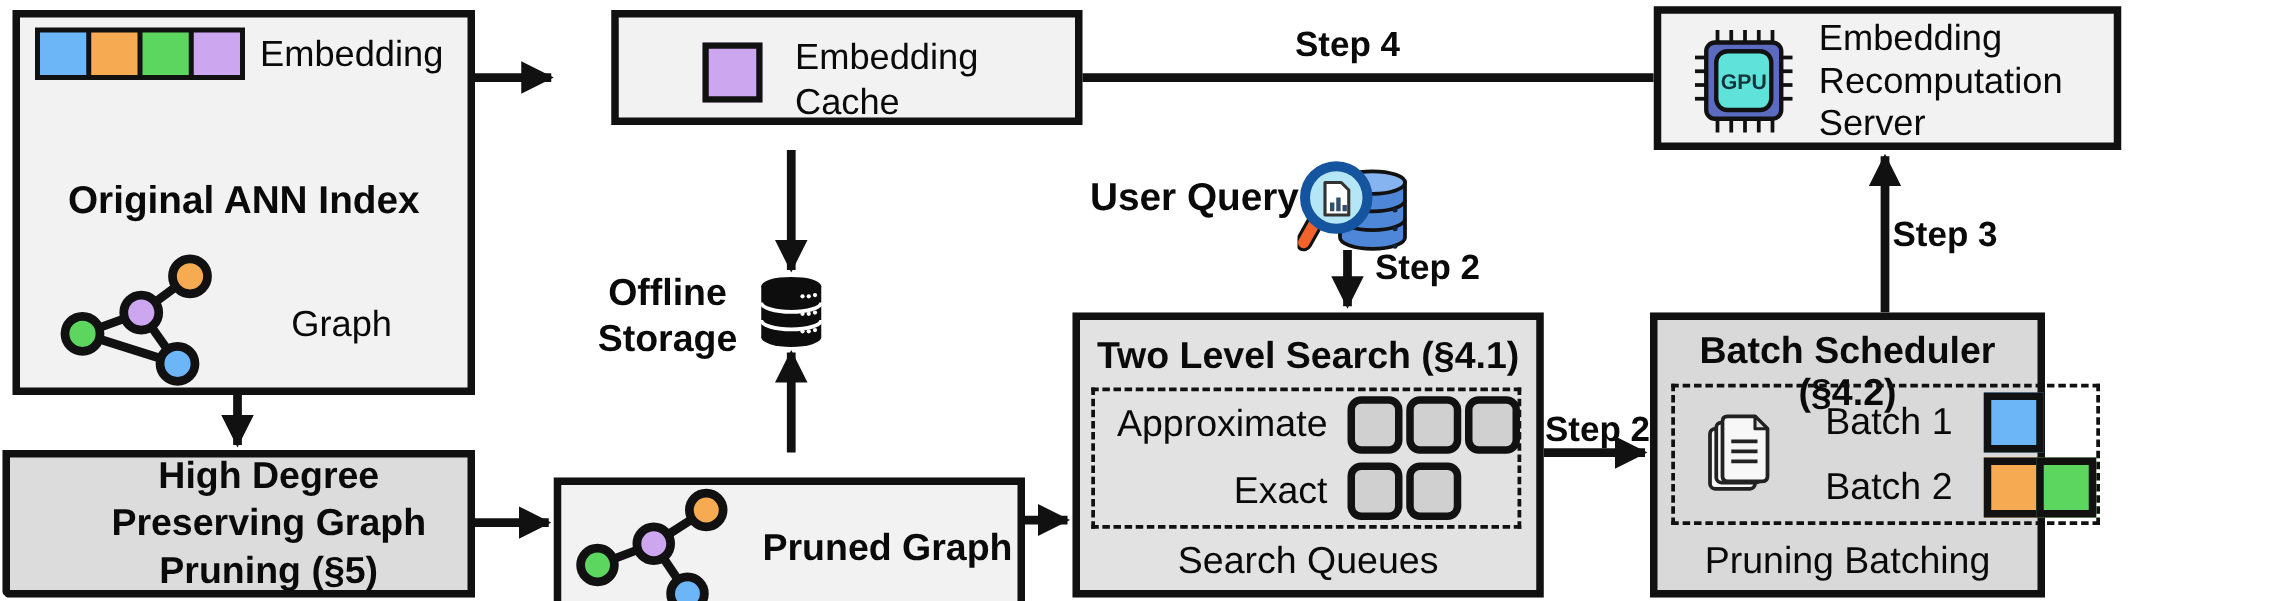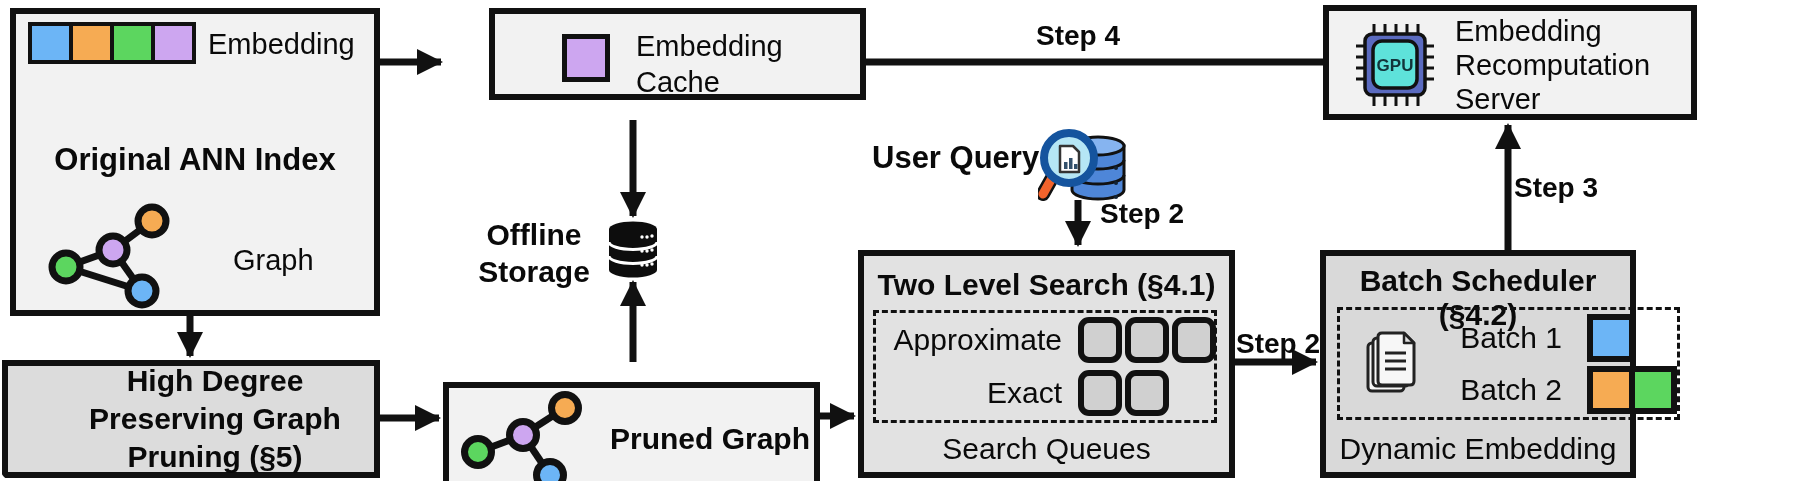--- a/index.html
+++ b/index.html
@@ -261,21 +261,21 @@
         </div>
       </div>
       <div class="bs-row" id="bs-row2">
         <div class="bs-label">Batch 2</div>
         <div style="display:flex;">
           <div class="b-square c-orange"></div>
           <div class="b-square c-green"></div>
         </div>
       </div>
     </div>
-    <div id="bs-footer">Dynamic Embedding</div>
+    <div id="bs-footer">Pruning Batching</div>
   </div>
 
   <div class="step-label" id="step1">Step 2</div>
   <div class="step-label" id="step2">Step 2</div>
   <div class="step-label" id="step3">Step 3</div>
   <div class="step-label" id="step4">Step 4</div>
 
 </div>
 
 </body></html>

